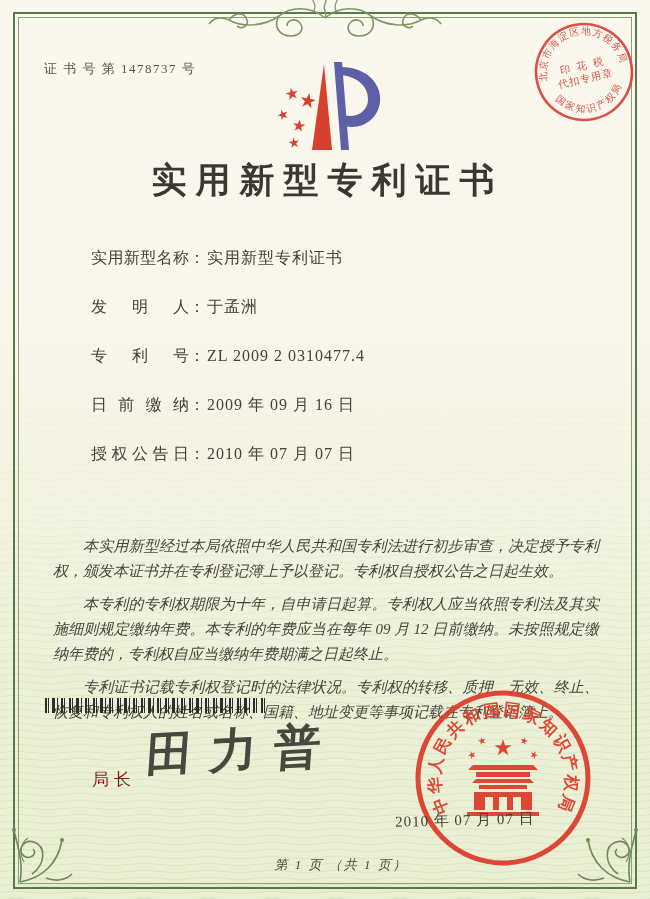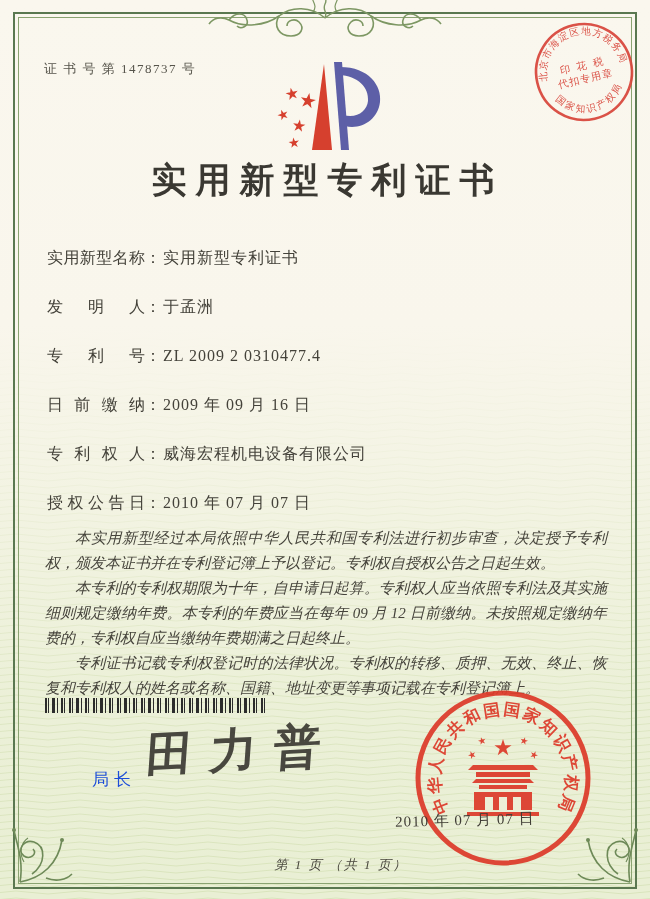--- a/index.html
+++ b/index.html
@@ -25,41 +25,42 @@
     left:0;top:157px;width:100%;text-align:center;
     font-size:35px;font-weight:bold;letter-spacing:9px;padding-left:5px;box-sizing:border-box;
     color:#3a3832;z-index:4;
   }
   .fields{left:47px;top:248px;font-size:16px;color:#44423a;z-index:4;}
   .field{height:49px;white-space:nowrap;}
   .field .lbl{
     display:inline-block;width:98px;
     text-align:justify;text-align-last:justify;
     vertical-align:top;
+    margin-left:44px;
   }
   .field .colon{margin:0 2px 0 0;}
   .field .val{letter-spacing:1px;}
   .paragraphs{
     left:45px;top:526px;width:562px;z-index:4;
     font-size:15px;line-height:25px;color:#45433b;
     text-align:justify;font-style:italic;
   }
-  .paragraphs p{margin:0;text-indent:2em;}
+  .paragraphs p{margin:8px;text-indent:2em;}
   .barcode{
     left:45px;top:698px;width:221px;height:15px;z-index:4;
     background:
       repeating-linear-gradient(90deg,
         #2c2c2c 0 2px,transparent 2px 3px,
         #2c2c2c 3px 4px,transparent 4px 7px,
         #2c2c2c 7px 10px,transparent 10px 12px,
         #2c2c2c 12px 13px,transparent 13px 16px,
         #2c2c2c 16px 18px,transparent 18px 19.5px,
         #2c2c2c 19.5px 20.5px,transparent 20.5px 24px);
   }
-  .sig-role{left:92px;top:768px;font-size:17px;letter-spacing:5px;color:#1d4ed8;z-index:4;}
+  .sig-role{left:92px;top:768px;font-size:17px;letter-spacing:5px;color:#7f1d1d;z-index:4;}
   .sig-name{
     left:146px;top:724px;font-size:47px;font-weight:bold;color:#2d2b26;
     letter-spacing:17px;opacity:.85;z-index:4;
     transform:rotate(-3deg) skewX(-7deg);transform-origin:left center;
   }
   .seal{left:412px;top:687px;width:182px;height:182px;z-index:5;opacity:.93;}
   .seal-date{left:395px;top:811px;font-size:15px;color:#3f3c35;letter-spacing:1px;z-index:6;transform:rotate(-1.5deg);}
   .footer{left:16px;bottom:25px;width:100%;text-align:center;font-size:13px;letter-spacing:2px;color:#4a483e;z-index:4;font-style:italic;}
 </style>
 </head>
@@ -149,23 +150,20 @@
   <div class="field">
     <span class="lbl">发明人</span><span class="colon">：</span><span class="val">于孟洲</span>
   </div>
   <div class="field">
     <span class="lbl">专利号</span><span class="colon">：</span><span class="val">ZL 2009 2 0310477.4</span>
   </div>
   <div class="field">
     <span class="lbl">日前缴纳</span><span class="colon">：</span><span class="val">2009 年 09 月 16 日</span>
   </div>
   <div class="field">
-    <span class="lbl">专利权人</span><span class="colon">：</span><span class="val">威海宏程机电设备有限公司</span>
-  </div>
-  <div class="field">
     <span class="lbl">授权公告日</span><span class="colon">：</span><span class="val">2010 年 07 月 07 日</span>
   </div>
 </div>
 
 <div class="abs paragraphs content">
   <p>本实用新型经过本局依照中华人民共和国专利法进行初步审查，决定授予专利权，颁发本证书并在专利登记簿上予以登记。专利权自授权公告之日起生效。</p>
   <p>本专利的专利权期限为十年，自申请日起算。专利权人应当依照专利法及其实施细则规定缴纳年费。本专利的年费应当在每年 09 月 12 日前缴纳。未按照规定缴纳年费的，专利权自应当缴纳年费期满之日起终止。</p>
   <p>专利证书记载专利权登记时的法律状况。专利权的转移、质押、无效、终止、恢复和专利权人的姓名或名称、国籍、地址变更等事项记载在专利登记簿上。</p>
 </div>
 

